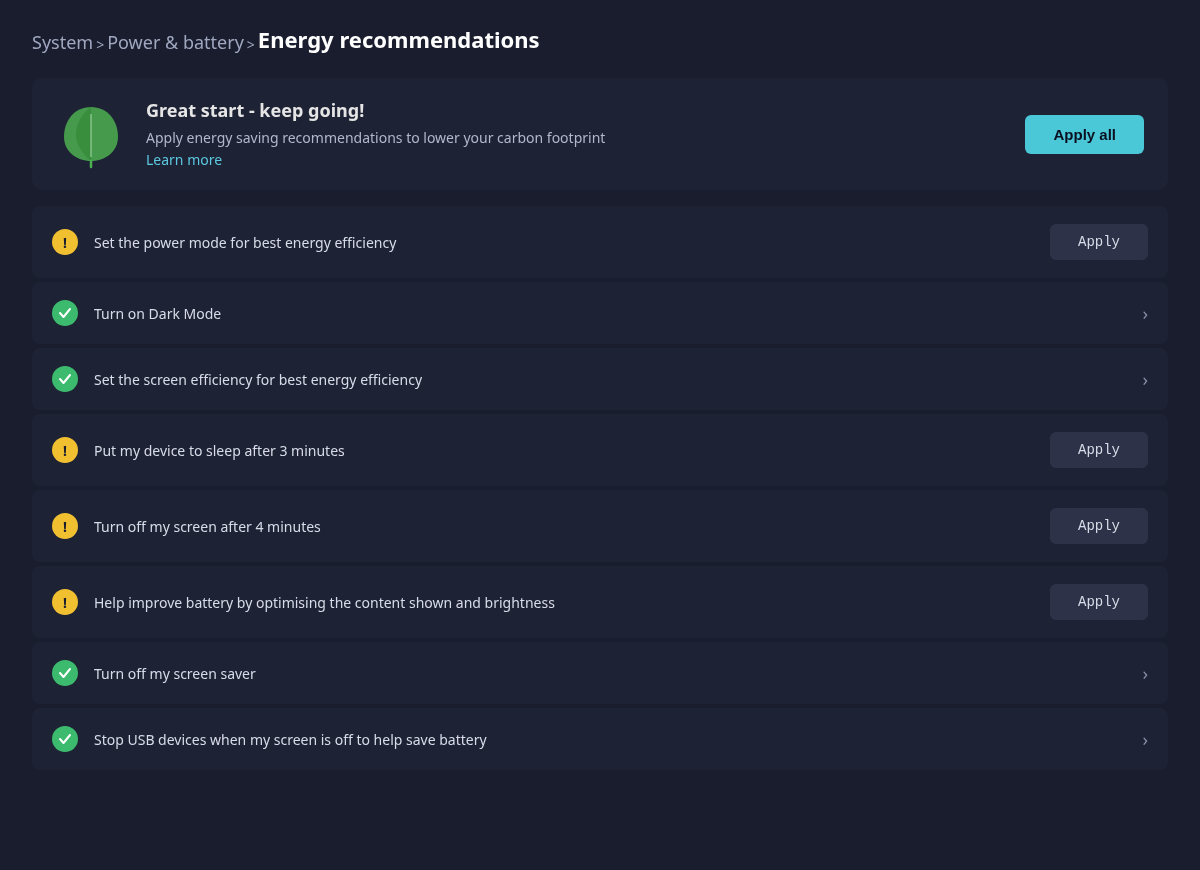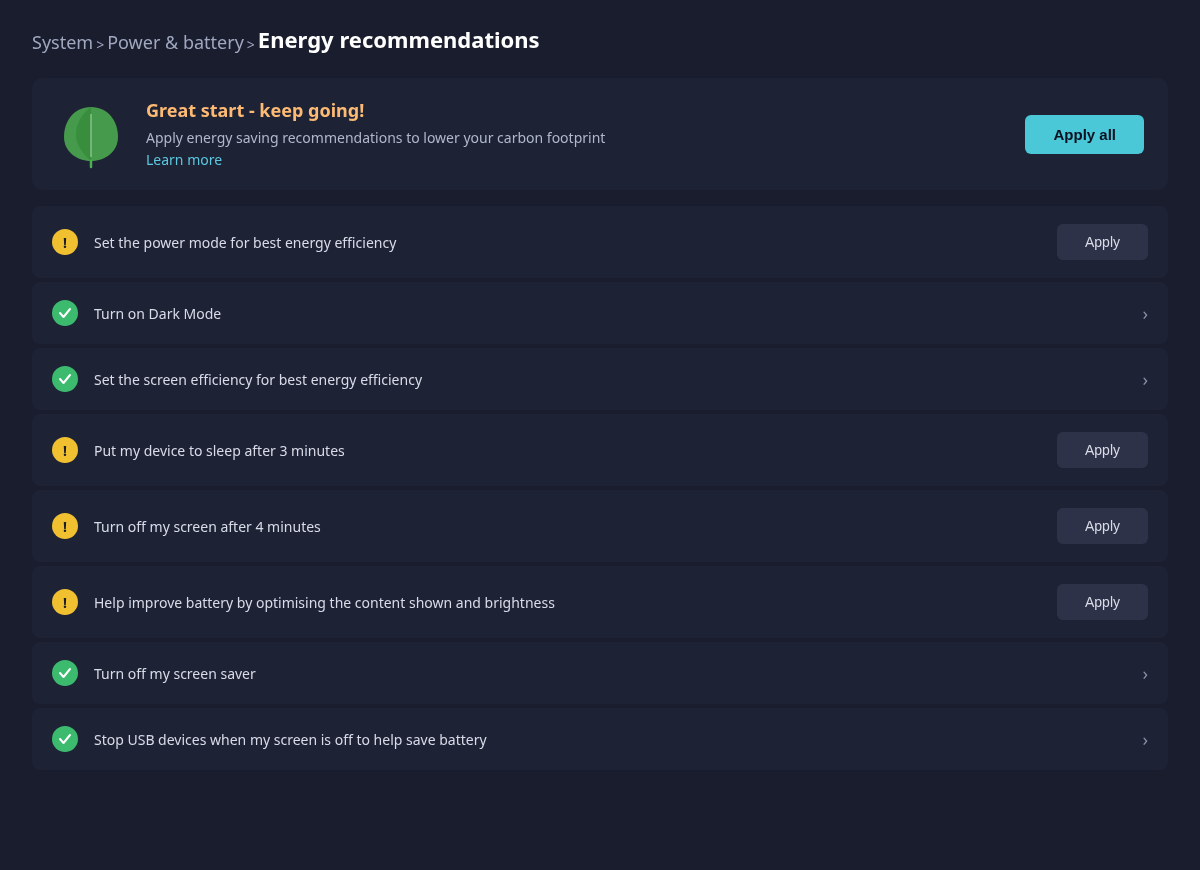--- a/index.html
+++ b/index.html
@@ -57,21 +57,21 @@
       width: 70px;
       height: 70px;
       flex-shrink: 0;
     }
     .header-text {
       flex: 1;
     }
     .header-title {
       font-size: 18px;
       font-weight: 700;
-      color: #fdba74;
+      color: #e5e5e5;
       margin-bottom: 6px;
     }
     .header-desc {
       font-size: 14px;
       color: #b0b8cc;
       margin-bottom: 1px;
     }
     .header-link {
       font-size: 14px;
       color: #5bc8e0;
@@ -138,20 +138,21 @@
     .apply-btn {
       background-color: #2e3248;
       color: #d8dce8;
       border: none;
       border-radius: 6px;
       padding: 10px 28px;
       font-size: 14px;
       cursor: pointer;
       white-space: nowrap;
       transition: background 0.15s;
+      font-family: Liberation Mono, monospace;
     }
 
     .chevron-right {
       color: #8890a8;
       font-size: 18px;
       margin-left: 8px;
     }
 
     
     .leaf-svg {

